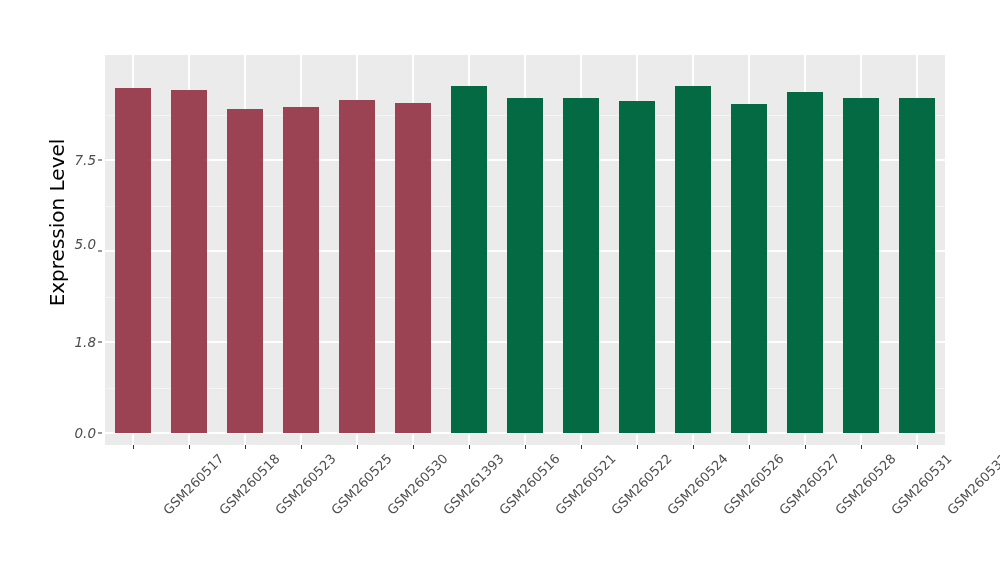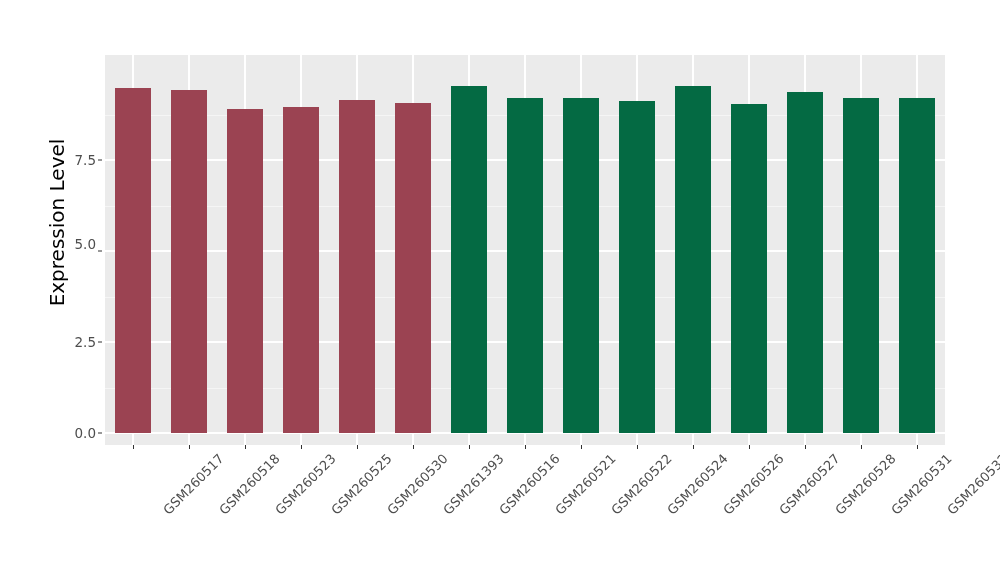--- a/index.html
+++ b/index.html
@@ -48,20 +48,21 @@
     height: 390px;
   }
   .y-tick {
     position: absolute;
     right: 0;
     transform: translateY(-50%);
     font-size: 13.5px;
     color: #4d4d4d;
     white-space: nowrap;
     text-align: right;
+    font-style: italic;
   }
   .y-tick-mark {
     position: absolute;
     width: 4px;
     height: 1px;
     background: #333333;
     left: 100px;
     transform: translateY(-50%);
   }
 
@@ -148,21 +149,21 @@
 </head>
 <body>
 
 <div id="chart-root">
 
   <div id="y-axis-title">Expression Level</div>
 
   <div id="y-tick-labels">
       <div class="y-tick" style="top: 378px;">0.0</div>
       <div class="y-tick-mark" style="top: 378px; left: 36px;"></div>
-      <div class="y-tick" style="top: 287.135px;">2.5</div>
+      <div class="y-tick" style="top: 287.135px;">1.8</div>
       <div class="y-tick-mark" style="top: 287.135px; left: 36px;"></div>
       <div class="y-tick" style="top: 189px;">5.0</div>
       <div class="y-tick-mark" style="top: 196.269px; left: 36px;"></div>
       <div class="y-tick" style="top: 105.404px;">7.5</div>
       <div class="y-tick-mark" style="top: 105.404px; left: 36px;"></div>
     </div>
 
   <div id="panel">
     <div id="grid-layer">
         <div class="grid-major-h" style="top: 377px;"></div>

